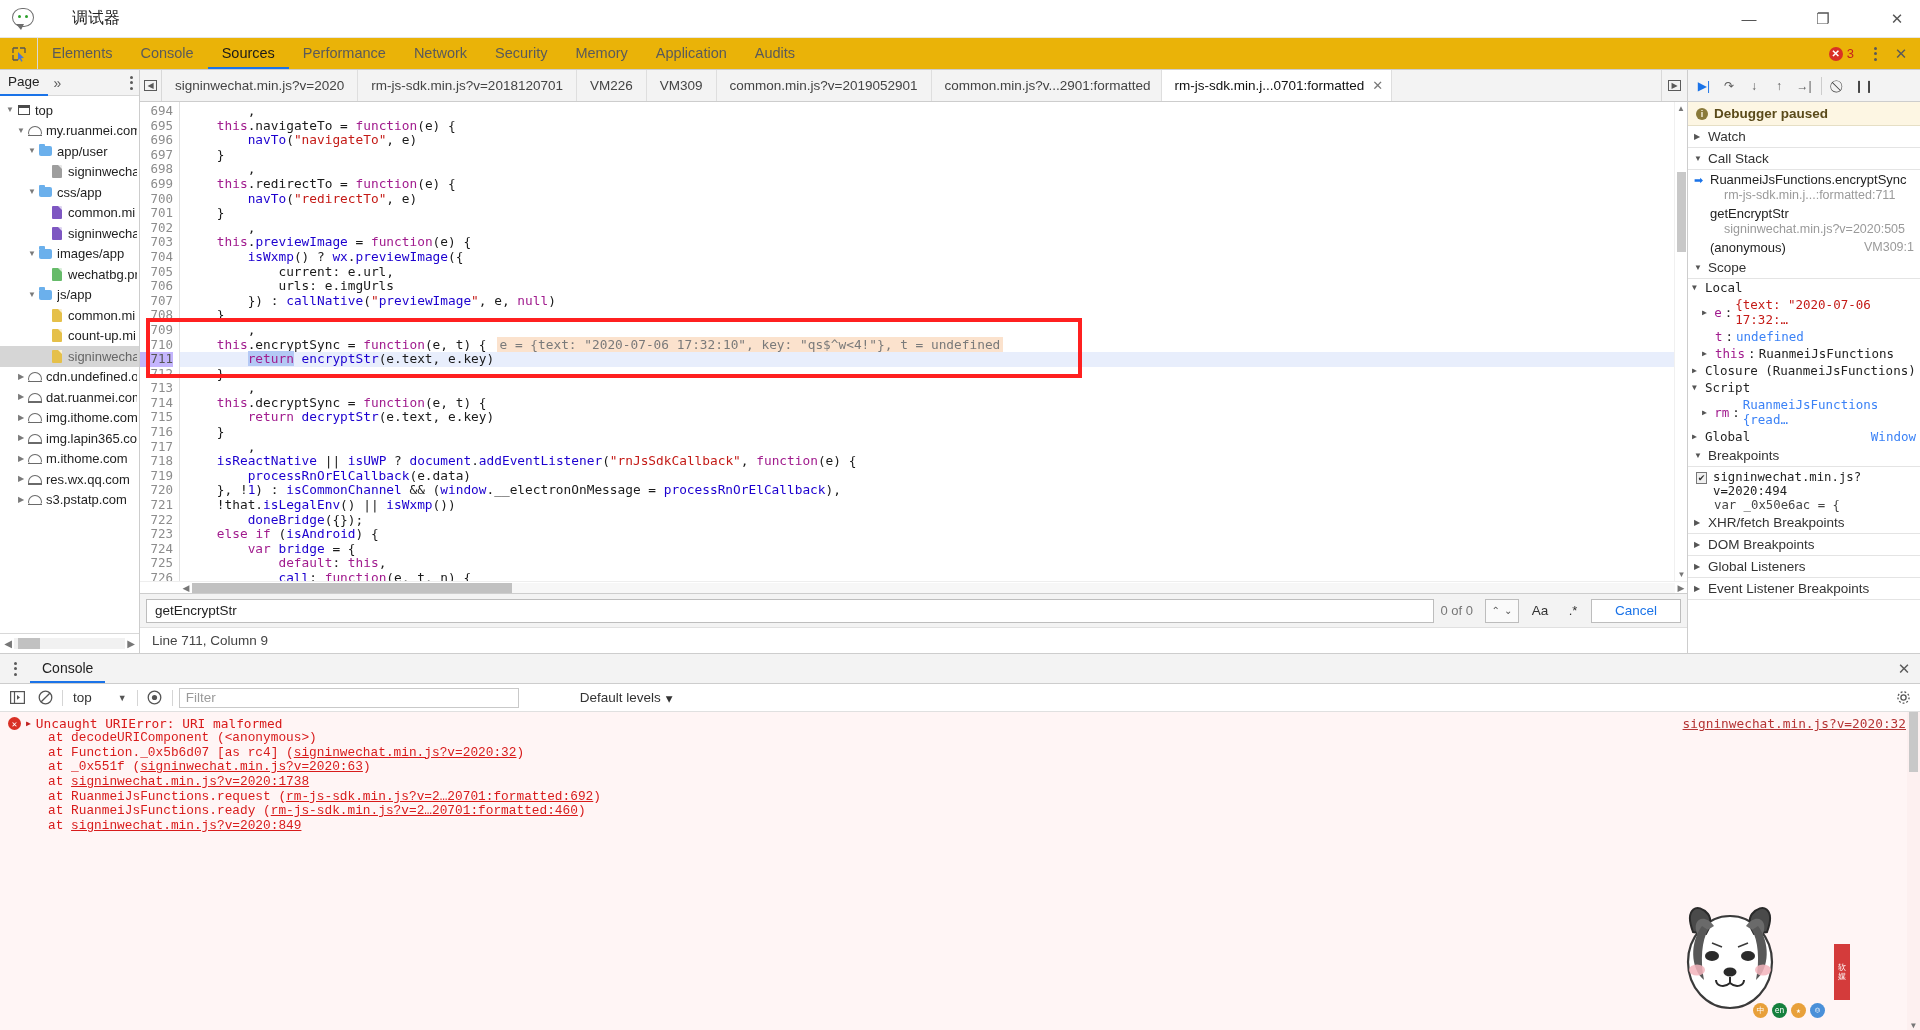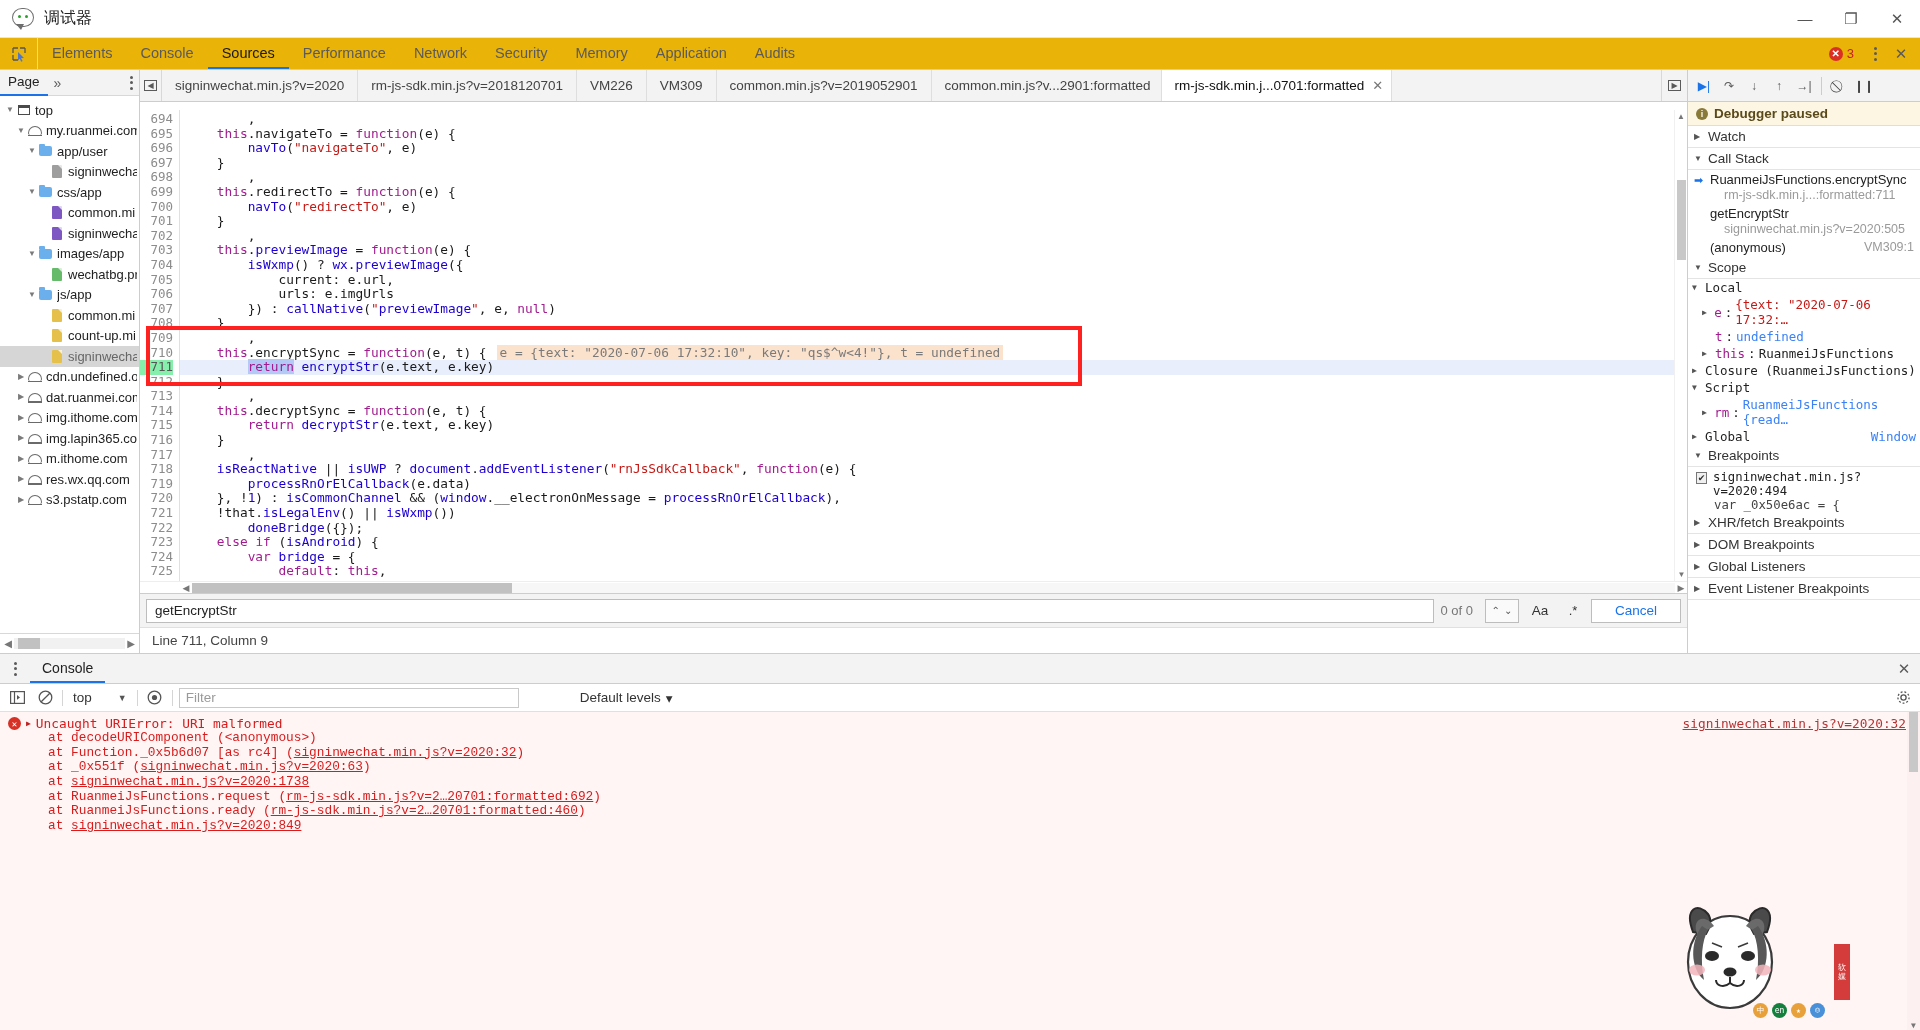--- a/index.html
+++ b/index.html
@@ -8,21 +8,21 @@
     font-family: "Liberation Sans", sans-serif;
     font-size: 15px;
     color: #333;
     background: #fff;
   }
   .app { width:1920px; height:1030px; display:flex; flex-direction:column; }
 
   
   .titlebar {
     height:38px; background:#ffffff; display:flex; align-items:center;
-    border-bottom:1px solid #e6e6e6; flex:0 0 38px;
+    border-bottom:1px solid #e6e6e6; flex:0 0 38px;gap:28px;
   }
   .tb-icon { width:22px; height:22px; margin-left:12px; position:relative; }
   .wx-bubble {
     width:22px;height:19px;border:1.6px solid #6e6e6e;border-radius:50%/55%;
     position:relative;background:#fff;
   }
   .wx-bubble:after{
     content:""; position:absolute; left:3px; bottom:-4px; width:0;height:0;
     border-left:5px solid transparent;border-right:3px solid transparent;
     border-top:6px solid #6e6e6e;
@@ -115,28 +115,28 @@
   .sq-arrow{width:13px;height:11px;border:1.3px solid #5a5a5a;display:flex;align-items:center;justify-content:center;font-size:8px;color:#5a5a5a;}
   .etab{
     padding:0 13px; display:flex;align-items:center; font-size:13.5px; color:#444;
     border-right:1px solid #dedede; white-space:nowrap; max-width:230px;
   }
   .etab.active{ background:#fff; color:#111; }
   .etab .x{ margin-left:8px; color:#777; font-size:13px;}
   .tabs-right-btn{margin-left:auto;width:26px;display:flex;align-items:center;justify-content:center;border-left:1px solid #d8d8d8;}
 
   
-  .code-wrap { flex:1 1 auto; min-height:0; display:flex; position:relative; overflow:hidden; background:#fff;margin-top:8px;}
+  .code-wrap { flex:1 1 auto; min-height:0; display:flex; position:relative; overflow:hidden; background:#fff;}
   .gutter {
     width:40px; flex:0 0 40px; background:#fff; border-right:1px solid #e0e0e0;
     text-align:right; padding-right:6px; font-family:"DejaVu Sans Mono",monospace;
     font-size:12.5px; color:#8c8c8c; padding-top:2px;
   }
   .gutter div{ height:14.6px; line-height:14.6px;}
-  .gutter div.hl{ background:#86efac; color:#555; }
+  .gutter div.hl{ background:#c4b5fd; color:#555; }
   .code {
     flex:1; padding-top:2px; font-family:"DejaVu Sans Mono",monospace;
     font-size:12.8px; line-height:14.6px; color:#1a1a1a; overflow:hidden;
     white-space:pre; position:relative;
   }
   .code .ln{ height:14.6px; line-height:14.6px; padding-left:6px; }
   .code .ln.hl{ background:#e8eefc; }
   .kw{color:#a11c8e;} .str{color:#c41a16;} .num{color:#1c00cf;}
   .fn{color:#1c00cf;} .blue{color:#1c00cf;}
   .sel-token{ background:#b4c9f5; }

